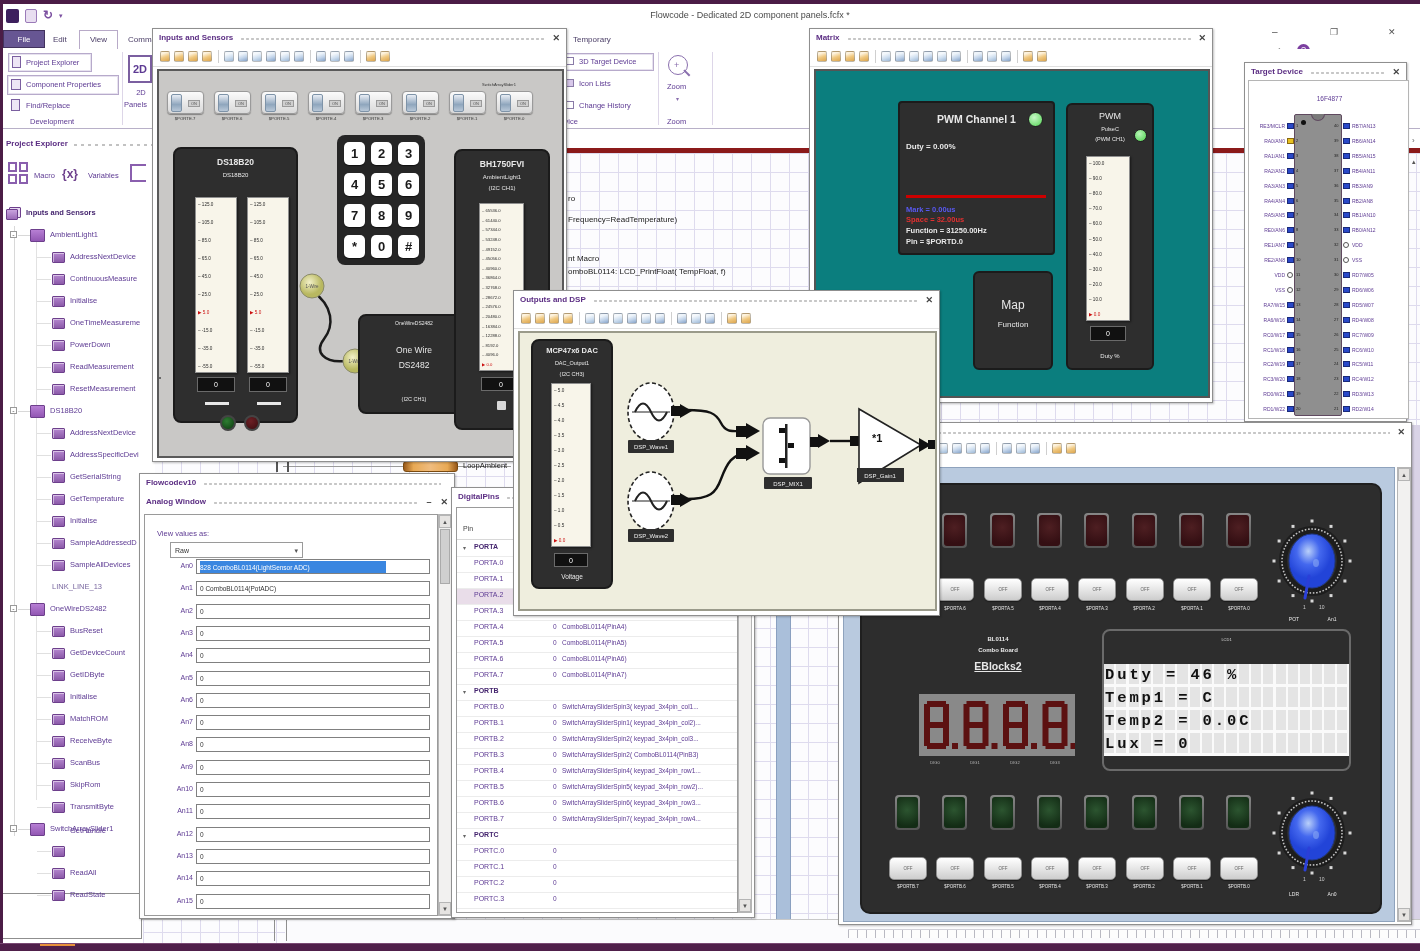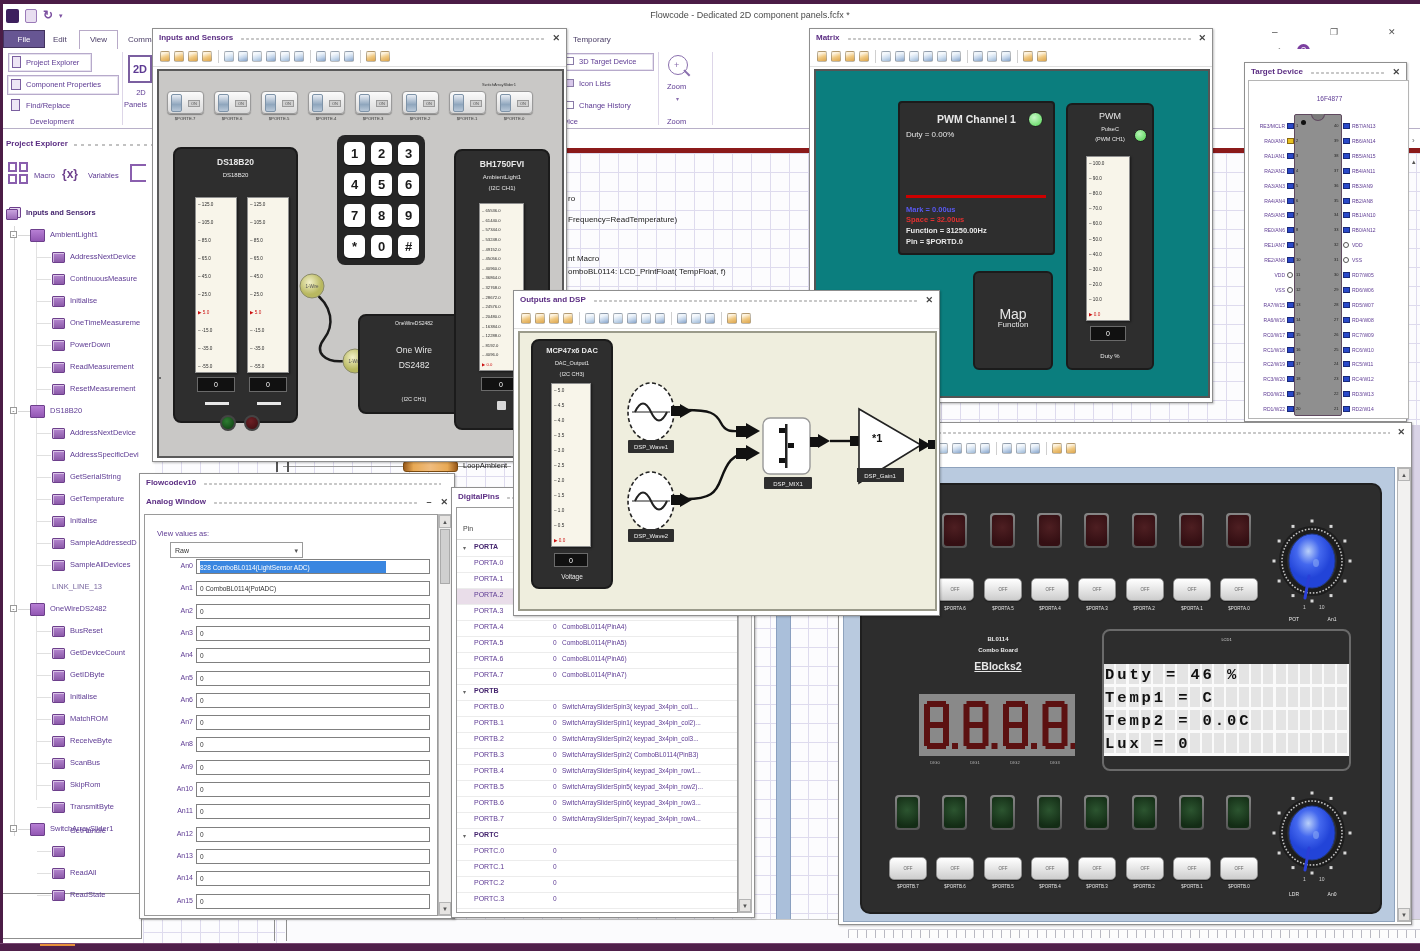--- a/index.html
+++ b/index.html
@@ -413,21 +413,21 @@
         <div class="ic b2"></div>
         <div class="sep"></div>
         <div class="ic o1"></div>
         <div class="ic o1"></div>
       </div>
     </div>
 <div class="ab" style="left:4px;top:40px;width:396px;height:329px;background:#0b7e7e;border:2px solid #555;position:relative;overflow:hidden">
 <div class="dkpanel" style="left:82px;top:30px;width:157px;height:154px;border-radius:4px"></div>
 <div class="wlabel" style="left:82px;top:42px;width:157px;font-size:10.5px;font-weight:bold">PWM Channel 1</div>
 <div class="ab" style="left:212px;top:41px;width:15px;height:15px;border-radius:8px;background:radial-gradient(circle at 40% 35%,#c8f8c8,#52d452);border:1px solid #222"></div>
-<div class="wlabel" style="left:90px;top:59px;font-size:8px;text-align:left;font-weight:normal">Duty = 0.00%</div>
+<div class="wlabel" style="left:90px;top:71px;font-size:8px;text-align:left;font-weight:bold">Duty = 0.00%</div>
 <div class="ab" style="left:90px;top:124px;width:140px;height:3px;background:#cc0000"></div>
 <div class="wlabel" style="left:90px;top:134px;font-size:7.5px;text-align:left;color:#5858f0;font-weight:bold">Mark = 0.00us</div>
 <div class="wlabel" style="left:90px;top:144px;font-size:7.5px;text-align:left;color:#e03030;font-weight:bold">Space = 32.00us</div>
 <div class="wlabel" style="left:90px;top:155px;font-size:7.5px;text-align:left;font-weight:bold">Function = 31250.00Hz</div>
 <div class="wlabel" style="left:90px;top:166px;font-size:7.5px;text-align:left;font-weight:bold">Pin = $PORTD.0</div>
 <div class="dkpanel" style="left:250px;top:32px;width:88px;height:267px;border-radius:6px"></div>
 <div class="wlabel" style="left:250px;top:40px;width:88px;font-size:9px">PWM</div>
 <div class="wlabel" style="left:250px;top:55px;width:88px;font-size:5.5px">PulseC</div>
 <div class="wlabel" style="left:250px;top:65px;width:88px;font-size:5.5px">(PWM CH1)</div>
 <div class="ab" style="left:318px;top:58px;width:13px;height:13px;border-radius:7px;background:radial-gradient(circle at 40% 35%,#b8f5b8,#4ad04a);border:1px solid #222"></div>
@@ -439,21 +439,21 @@
       <div class="sv" style="left:273px;top:150.4px;font-size:4.6px"><span style="color:#2a2a2a">– 60.0</span></div>
       <div class="sv" style="left:273px;top:165.5px;font-size:4.6px"><span style="color:#2a2a2a">– 50.0</span></div>
       <div class="sv" style="left:273px;top:180.6px;font-size:4.6px"><span style="color:#2a2a2a">– 40.0</span></div>
       <div class="sv" style="left:273px;top:195.7px;font-size:4.6px"><span style="color:#2a2a2a">– 30.0</span></div>
       <div class="sv" style="left:273px;top:210.8px;font-size:4.6px"><span style="color:#2a2a2a">– 20.0</span></div>
       <div class="sv" style="left:273px;top:225.9px;font-size:4.6px"><span style="color:#2a2a2a">– 10.0</span></div>
       <div class="sv" style="left:273px;top:241.0px;font-size:4.6px"><span style="color:#cc1111">▶ 0.0</span></div>
 <div class="valbox" style="left:274px;top:255px;width:36px;height:15px;line-height:14px">0</div>
 <div class="wlabel" style="left:250px;top:282px;width:88px;font-size:6px">Duty %</div>
 <div class="dkpanel" style="left:157px;top:200px;width:80px;height:99px;border-radius:6px"></div>
-<div class="wlabel" style="left:157px;top:235px;width:80px;font-size:14px">Map</div>
+<div class="wlabel" style="left:157px;top:227px;width:80px;font-size:12px">Map</div>
 <div class="wlabel" style="left:157px;top:249px;width:80px;font-size:8px">Function</div>
 </div>
 </div>
 <div class="win" style="left:1244px;top:62px;width:163px;height:360px">
 <div class="tbar">
       <span class="tt">Target Device</span>
       <span class="dots"></span>
       <span class="wx">✕</span>
     </div>
 <div class="ab" style="left:3px;top:17px;width:161px;height:339px;background:#fff;border:1px solid #b5b5b5;position:relative;overflow:hidden">

